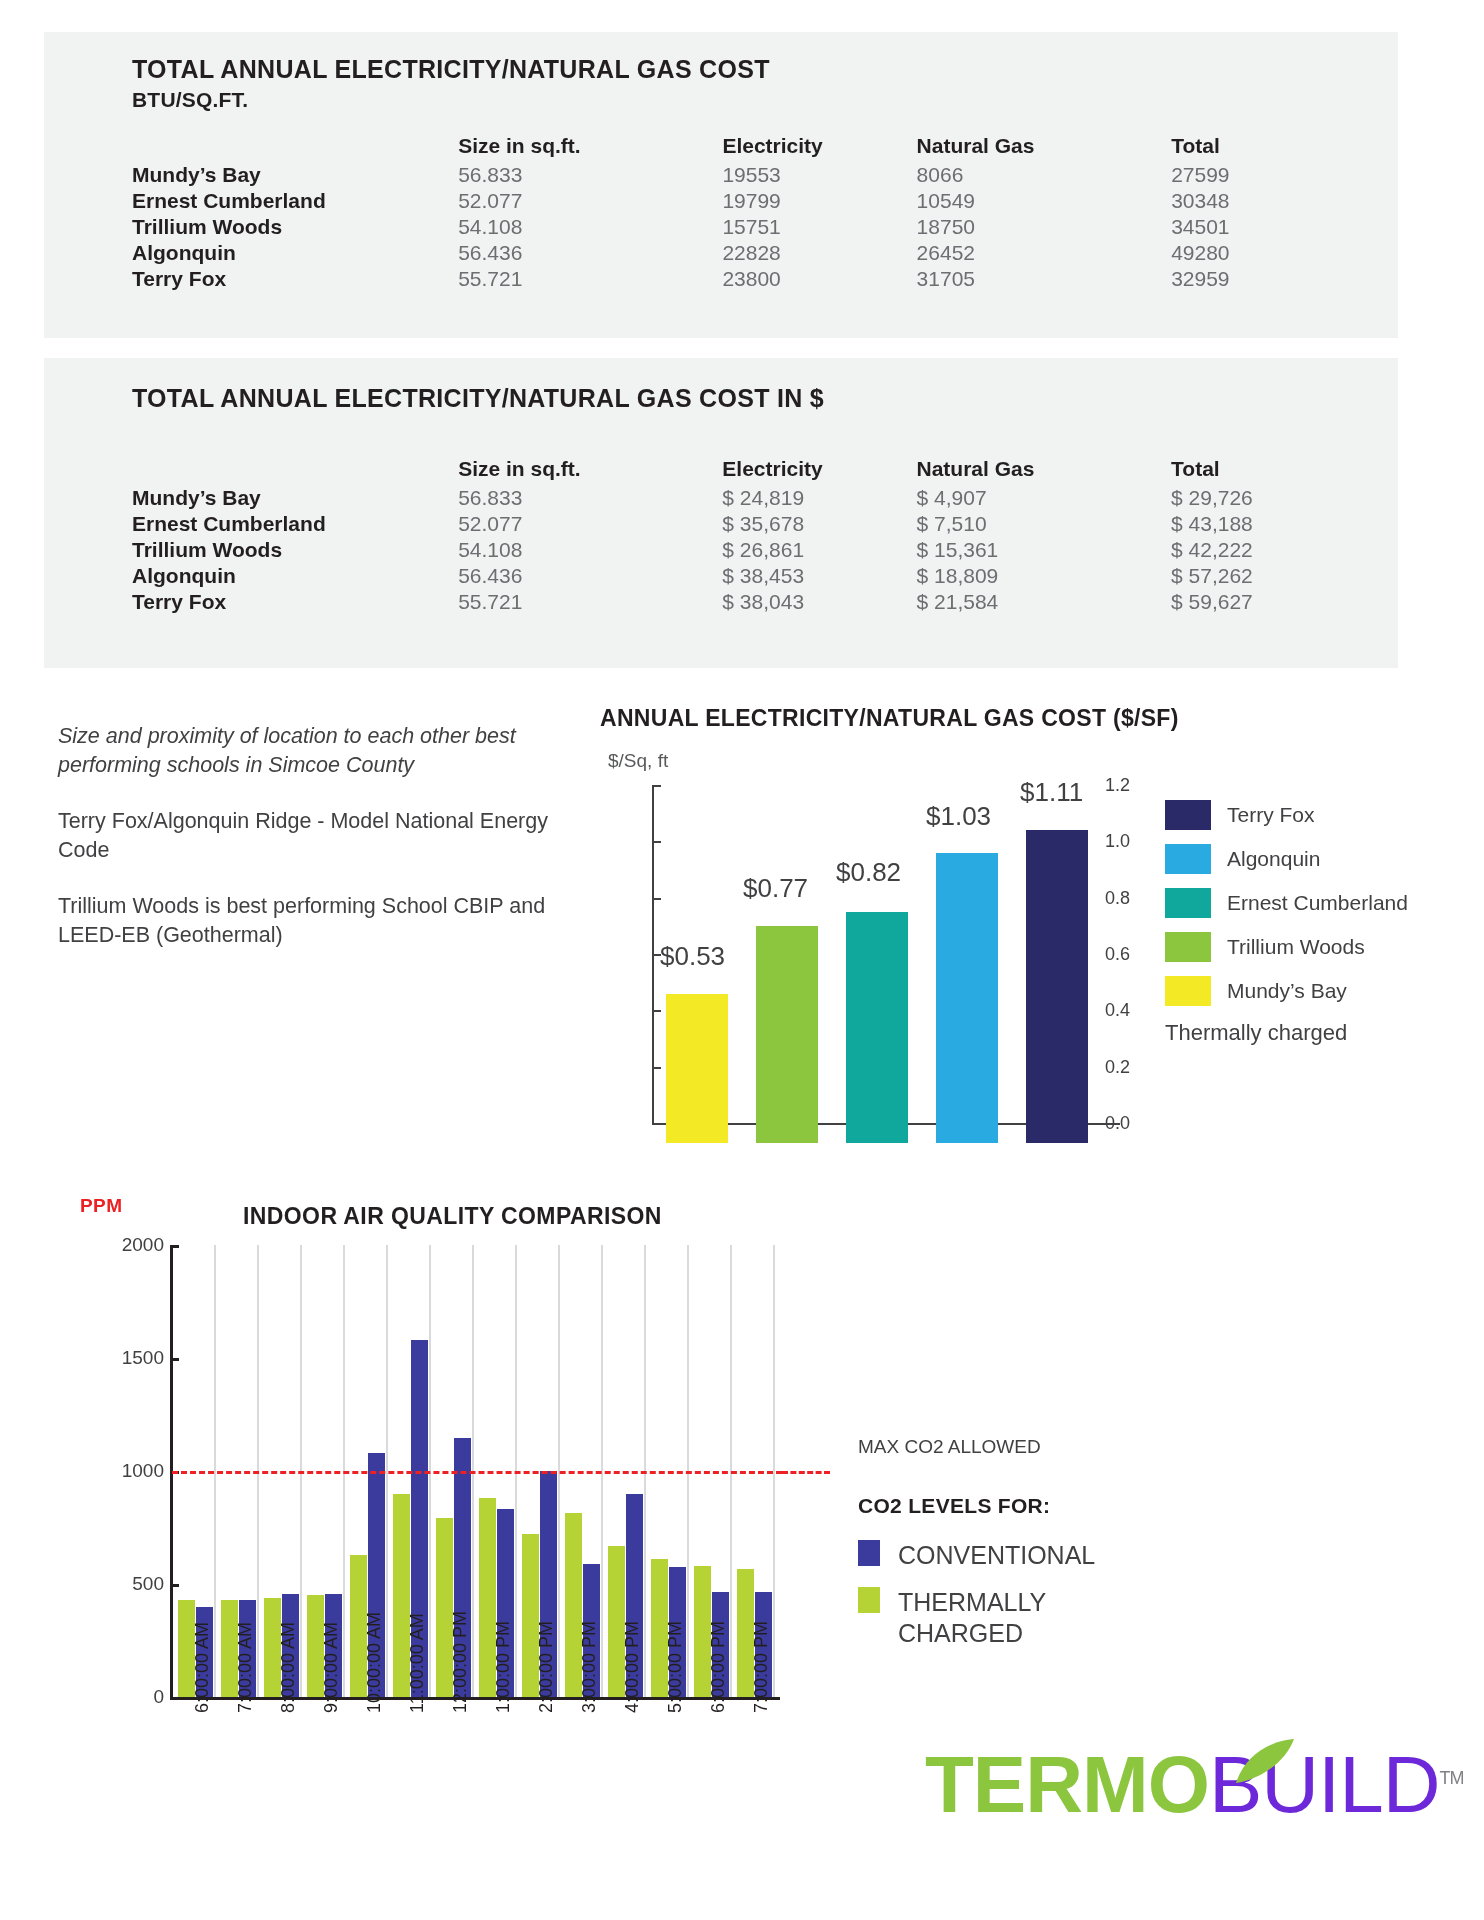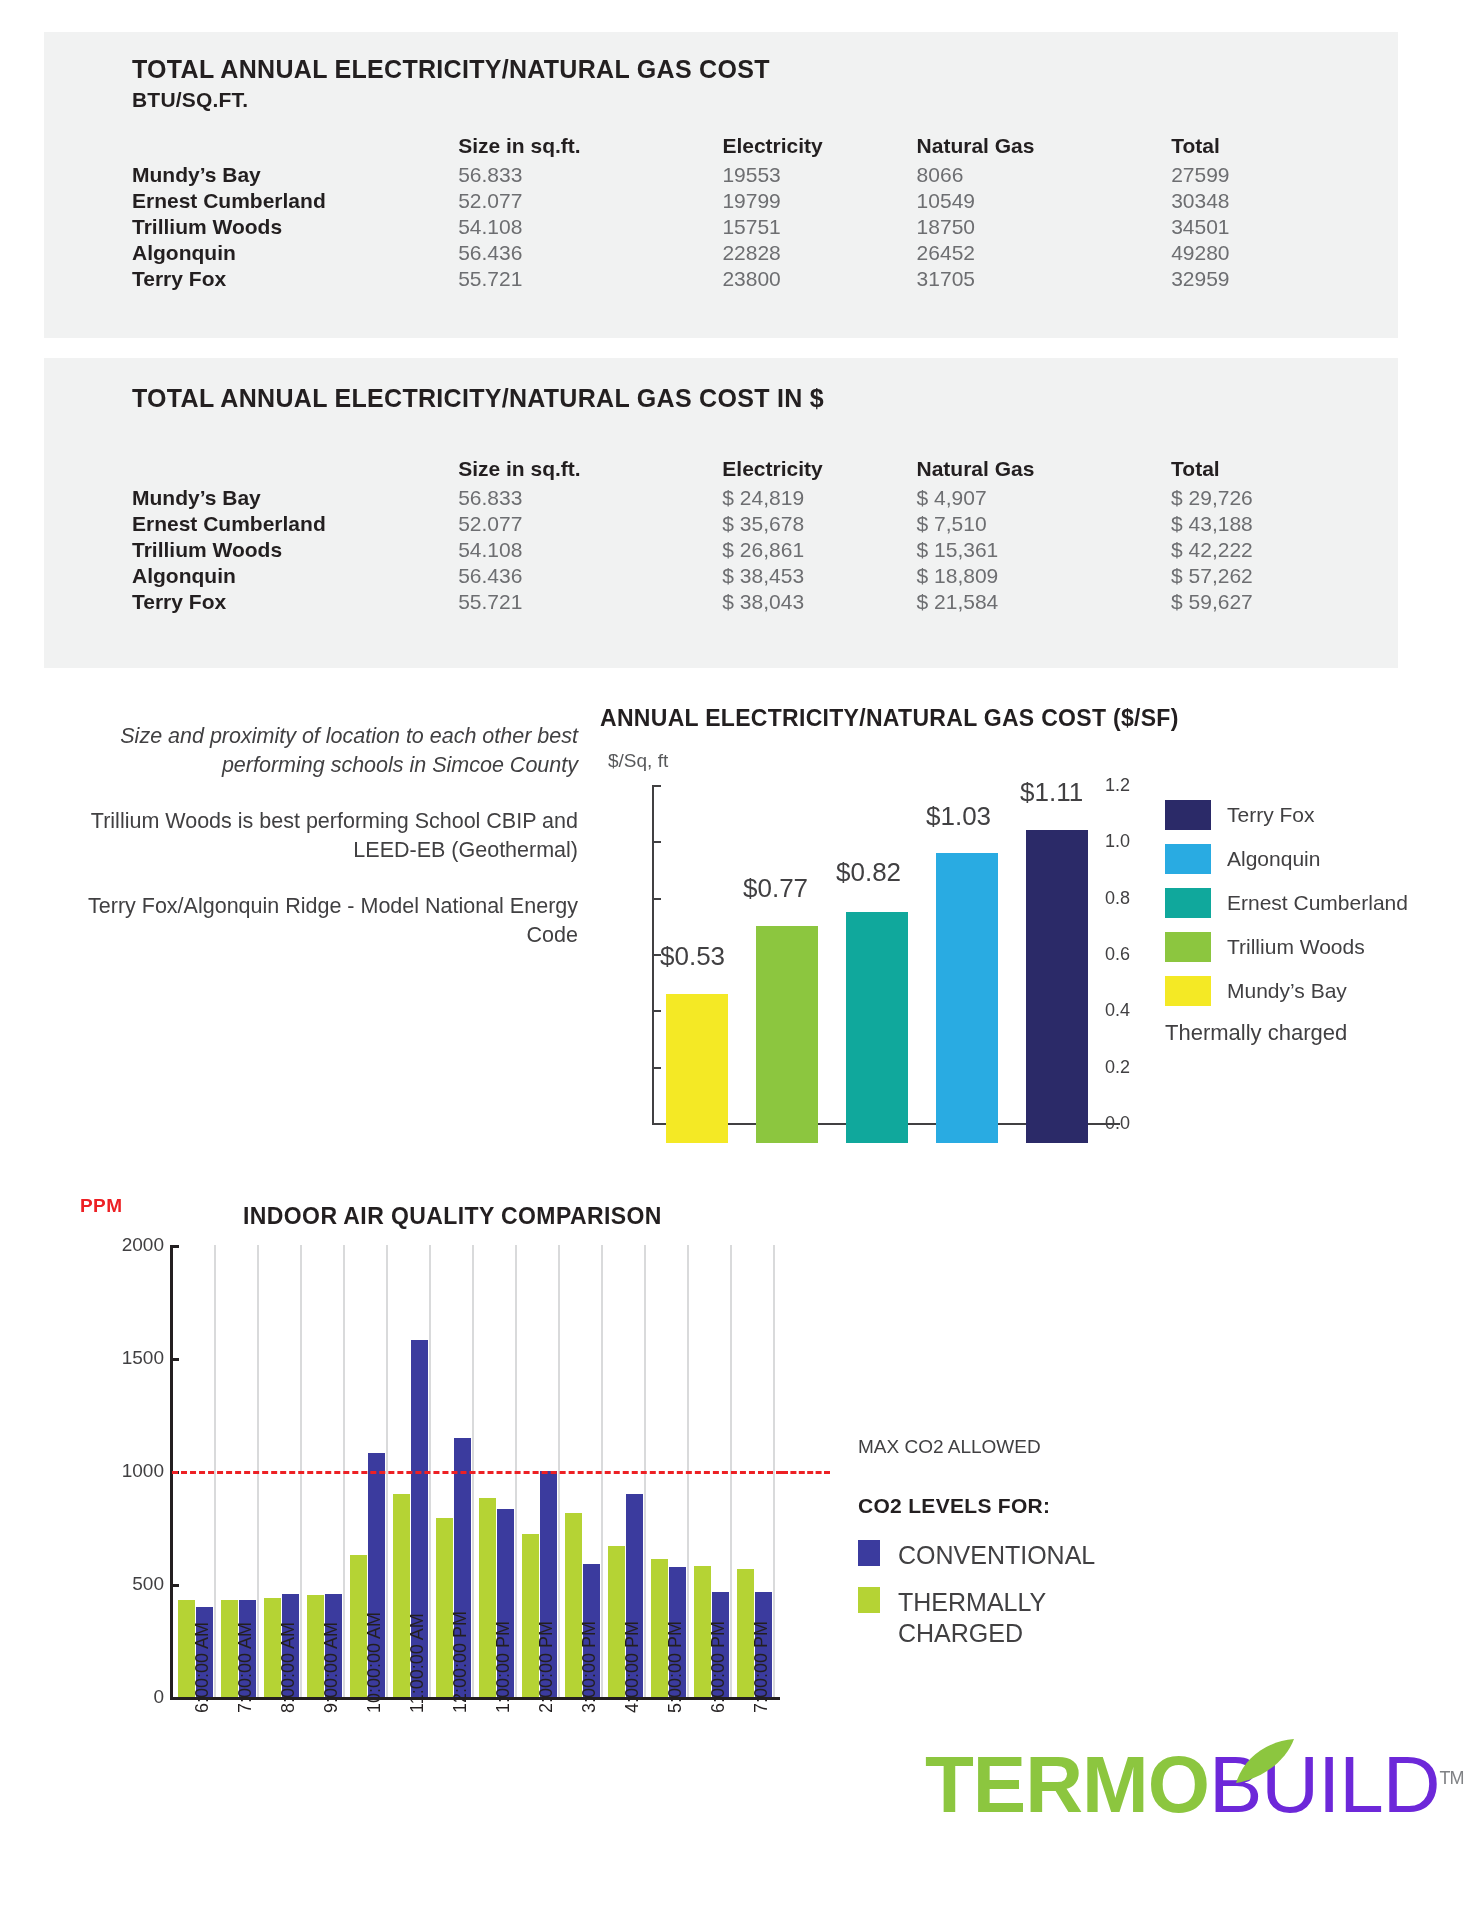--- a/index.html
+++ b/index.html
@@ -73,21 +73,20 @@
     position: absolute; left: 58px; top: 722px; width: 520px;
   }
   #textblock h2 {
     font-size: 22px; font-weight: bold; line-height: 1.32;
     color: #231f20; text-transform: uppercase; letter-spacing: 0.3px;
     margin-bottom: 26px;
   }
   #textblock p {
     font-size: 21.5px; line-height: 1.37; color: #414042;
     margin-bottom: 26px;
-    text-align: right;
   }
   #textblock p.italic { font-style: italic; }
 
   
   #barchart-wrap { position: absolute; left: 600px; top: 705px; width: 840px; height: 450px; }
   #bar-title {
     font-size: 23px; font-weight: bold; color: #231f20;
     text-transform: uppercase; letter-spacing: 0.3px;
     position: absolute; left: 0; top: 0;
   }
@@ -302,22 +301,22 @@
             <td>$ 21,584</td>
             <td>$ 59,627</td>
           </tr>
         </tbody>
       </table>
     </div>
   </div>
 
   <div id="textblock">
     <p class="italic">Size and proximity of location to each other best performing schools in Simcoe County</p>
+    <p>Terry Fox/Algonquin Ridge - Model National Energy Code</p>
     <p>Trillium Woods is best performing School CBIP and LEED-EB (Geothermal)</p>
-    <p>Terry Fox/Algonquin Ridge - Model National Energy Code</p>
   </div>
 
   <div id="barchart-wrap">
     <div id="bar-title">ANNUAL ELECTRICITY/NATURAL GAS COST ($/SF)</div>
     <div id="bar-ylabel">$/Sq, ft</div>
 
     <div id="bar-plot">
       <div class="bar-axis-v"></div>
       <div class="bar-axis-h"></div>
 

